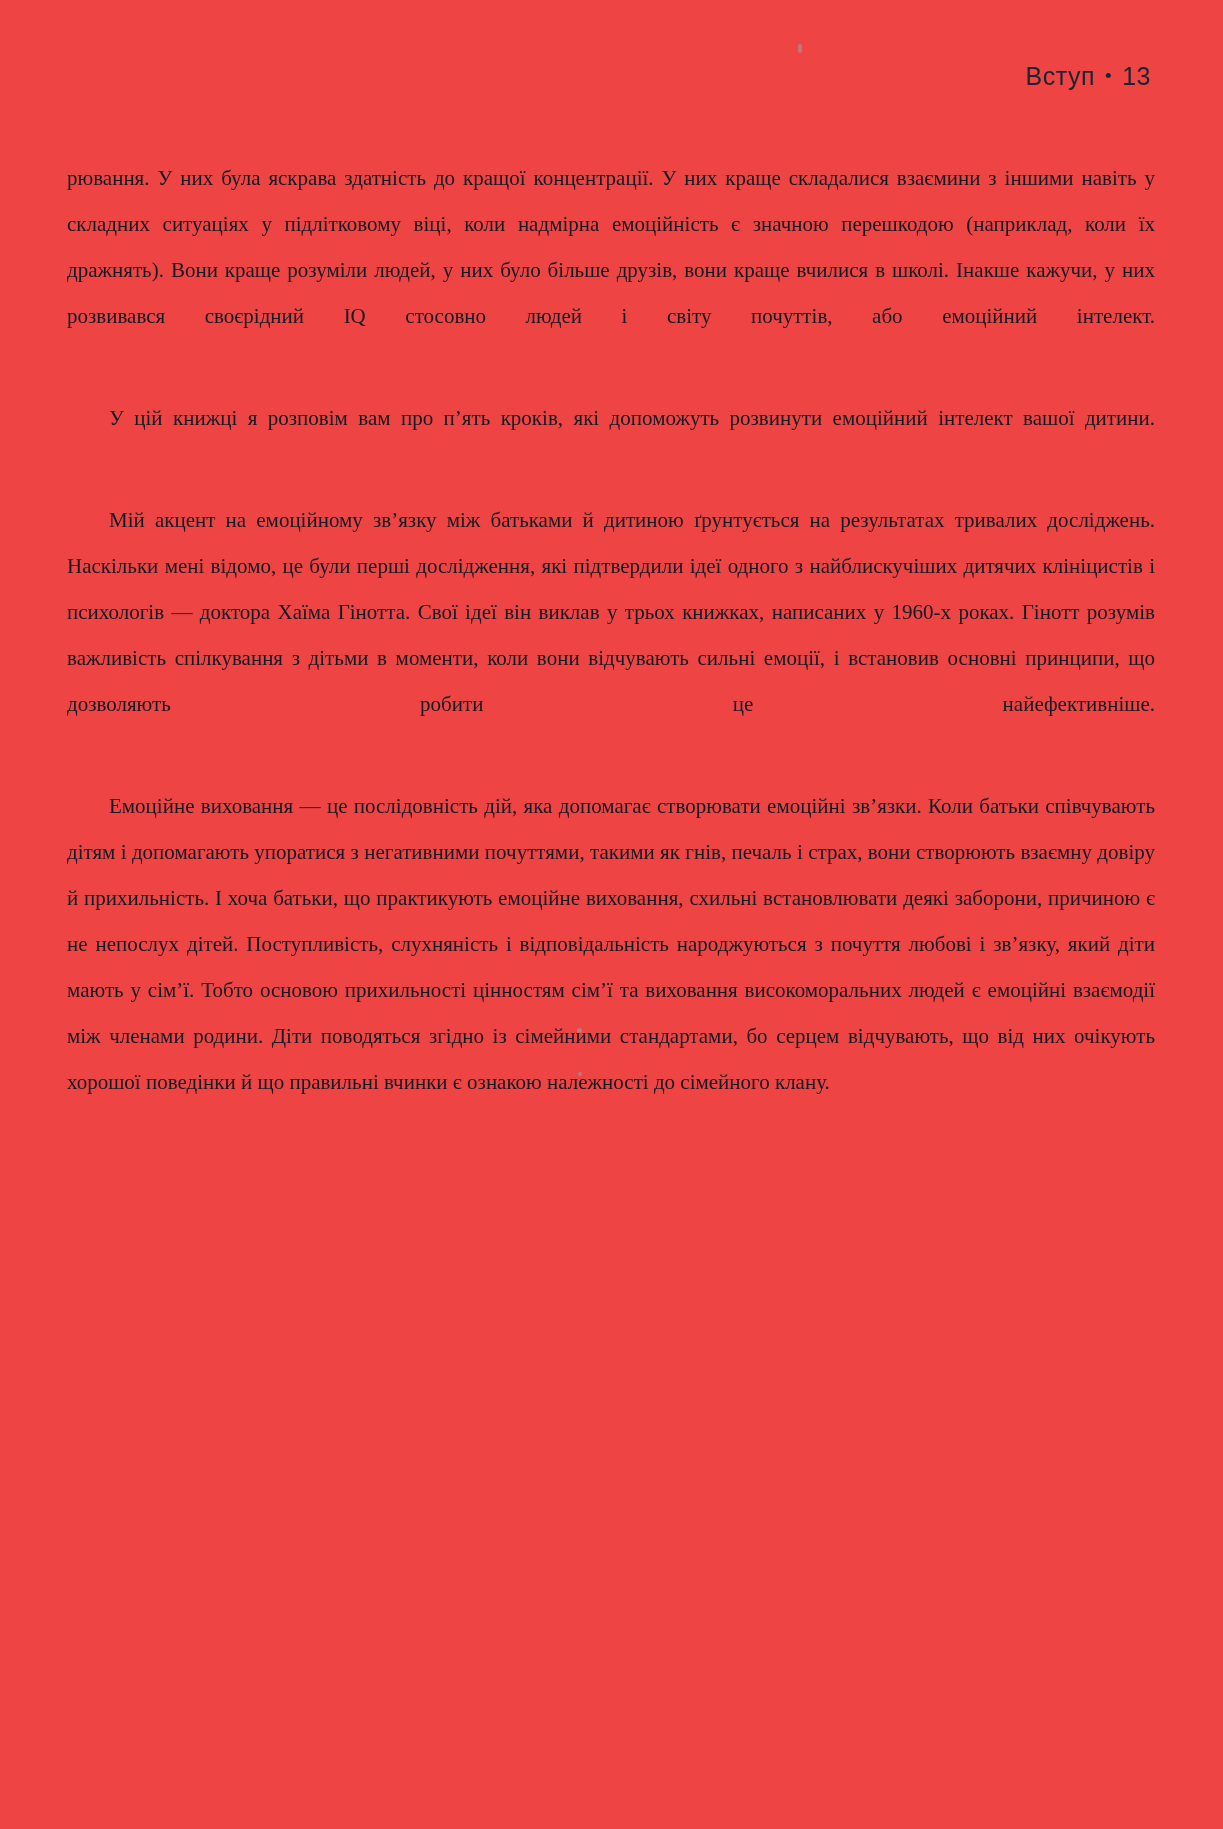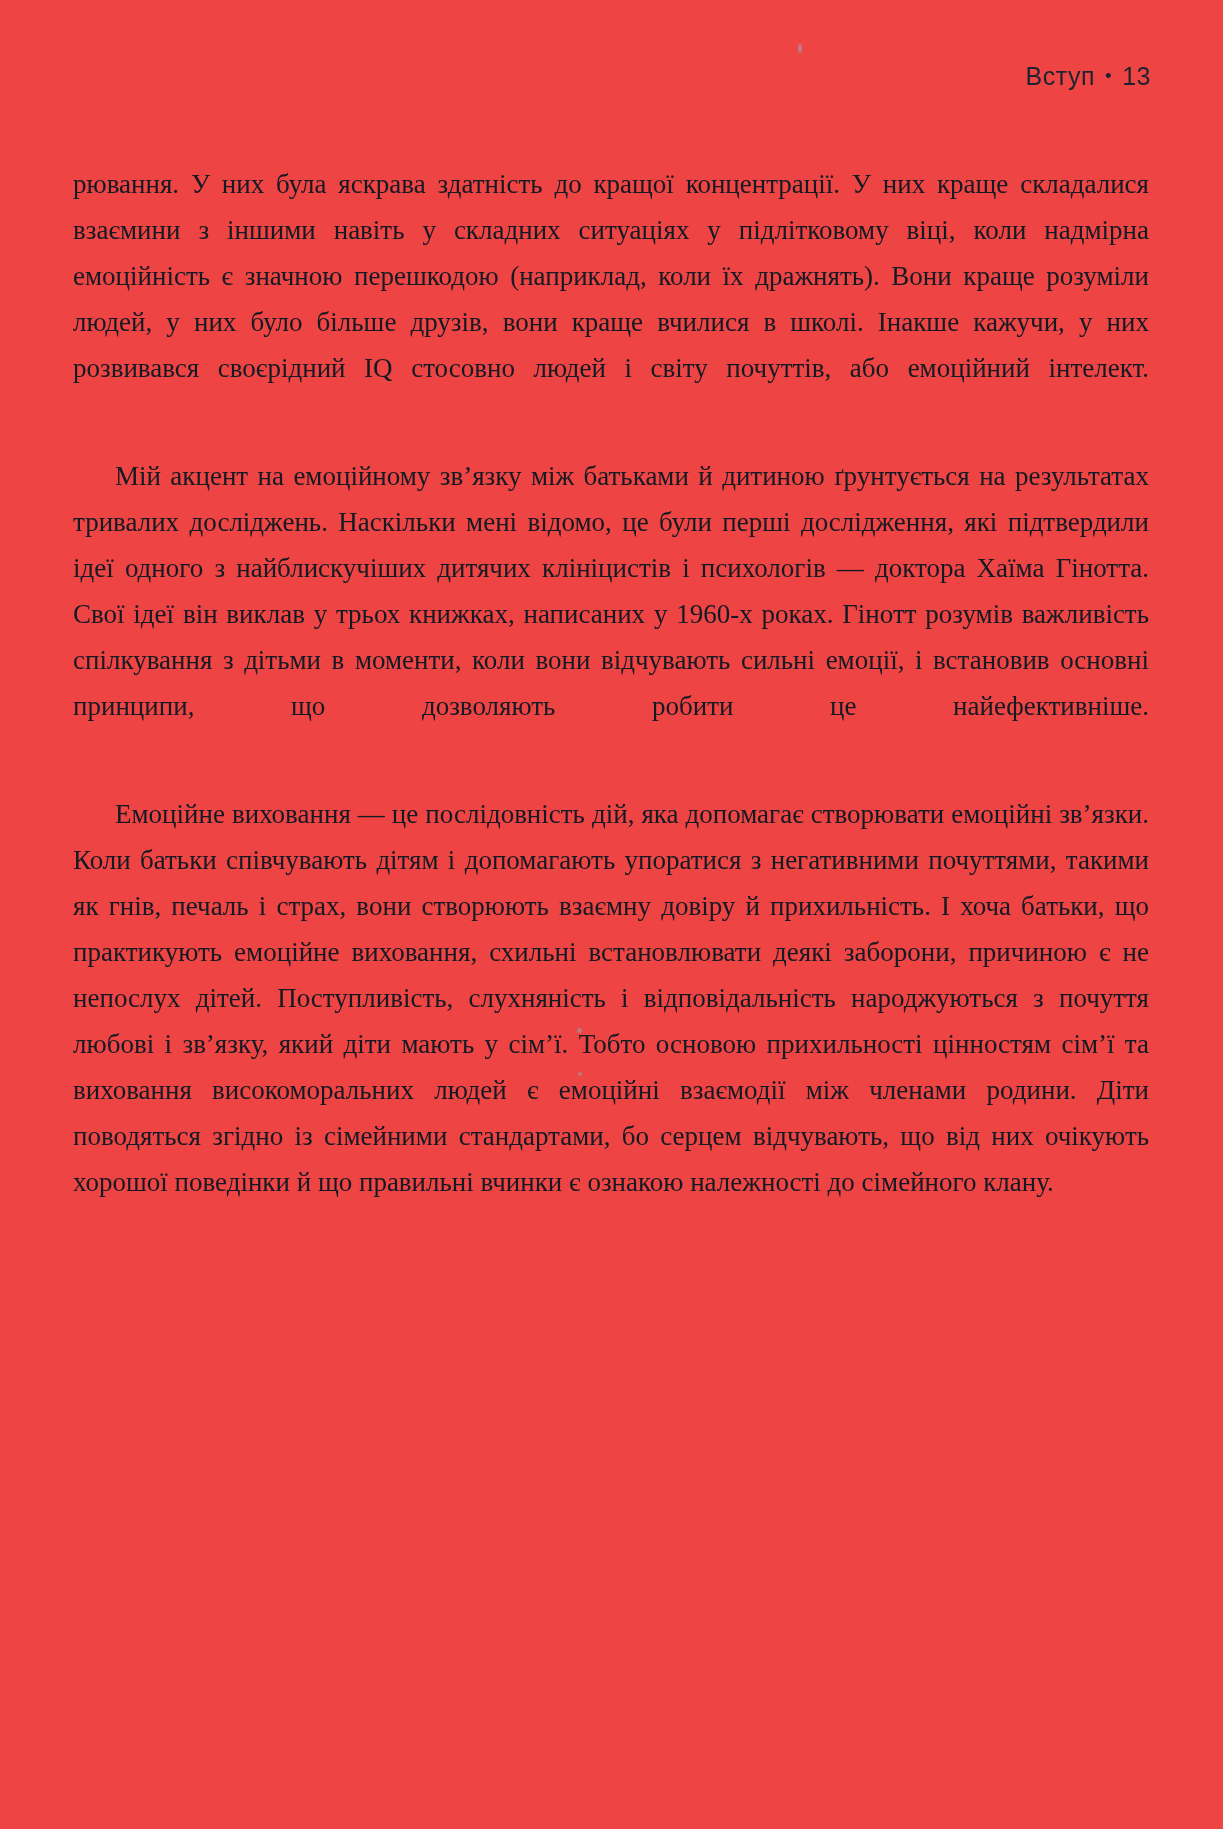--- a/index.html
+++ b/index.html
@@ -50,22 +50,22 @@
   .speck.s3 { width: 4px; height: 4px; top: 1072px; left: 578px; }
 
   .text-column {
     position: absolute;
     top: 145px;
     left: 57px;
     width: 1108px;
   }
 
   p {
-    margin: 16px;
-    font-size: 27px;
+    margin: 10px;
+    font-size: 21px;
     line-height: 46px;
     text-align: justify;
     text-justify: inter-word;
     color: #131a23;
     -webkit-font-smoothing: antialiased;
   }
   p.indent {
     text-indent: 42px;
   }
   p.cont {
@@ -87,17 +87,18 @@
   <div class="running-head">
     <span>Вступ</span><span class="dot">•</span><span>13</span>
   </div>
 
   <span class="speck s1"></span>
   <span class="speck s2"></span>
   <span class="speck s3"></span>
 
   <div class="text-column">
     <p class="cont">рювання. У них була яскрава здатність до кращої концентрації. У них краще складалися взаємини з іншими навіть у складних ситуаціях у підлітковому віці, коли надмірна емоційність є значною перешкодою (наприклад, коли їх дражнять). Вони краще розуміли людей, у них було більше друзів, вони краще вчилися в школі. Інакше кажучи, у них розвивався своєрідний IQ стосовно людей і світу почуттів, або емоційний інтелект.</p>
+    <p class="indent">У цій книжці я розповім вам про п’ять кроків, які допоможуть розвинути емоційний інтелект вашої дитини.</p>
     <p class="indent">Мій акцент на емоційному зв’язку між батьками й дитиною ґрунтується на результатах тривалих досліджень. Наскільки мені відомо, це були перші дослідження, які підтвердили ідеї одного з найблискучіших дитячих клініцистів і психологів — доктора Хаїма Гінотта. Свої ідеї він виклав у трьох книжках, написаних у 1960-х роках. Гінотт розумів важливість спілкування з дітьми в моменти, коли вони відчувають сильні емоції, і встановив основні принципи, що дозволяють робити це найефективніше.</p>
     <p class="indent flush">Емоційне виховання — це послідовність дій, яка допомагає створювати емоційні зв’язки. Коли батьки співчувають дітям і допомагають упоратися з негативними почуттями, такими як гнів, печаль і страх, вони створюють взаємну довіру й прихильність. І хоча батьки, що практикують емоційне виховання, схильні встановлювати деякі заборони, причиною є не непослух дітей. Поступливість, слухняність і відповідальність народжуються з почуття любові і зв’язку, який діти мають у сім’ї. Тобто основою прихильності цінностям сім’ї та виховання високоморальних людей є емоційні взаємодії між членами родини. Діти поводяться згідно із сімейними стандартами, бо серцем відчувають, що від них очікують хорошої поведінки й що правильні вчинки є ознакою належності до сімейного клану.</p>
   </div>
 
 </div>
 
 </body></html>

